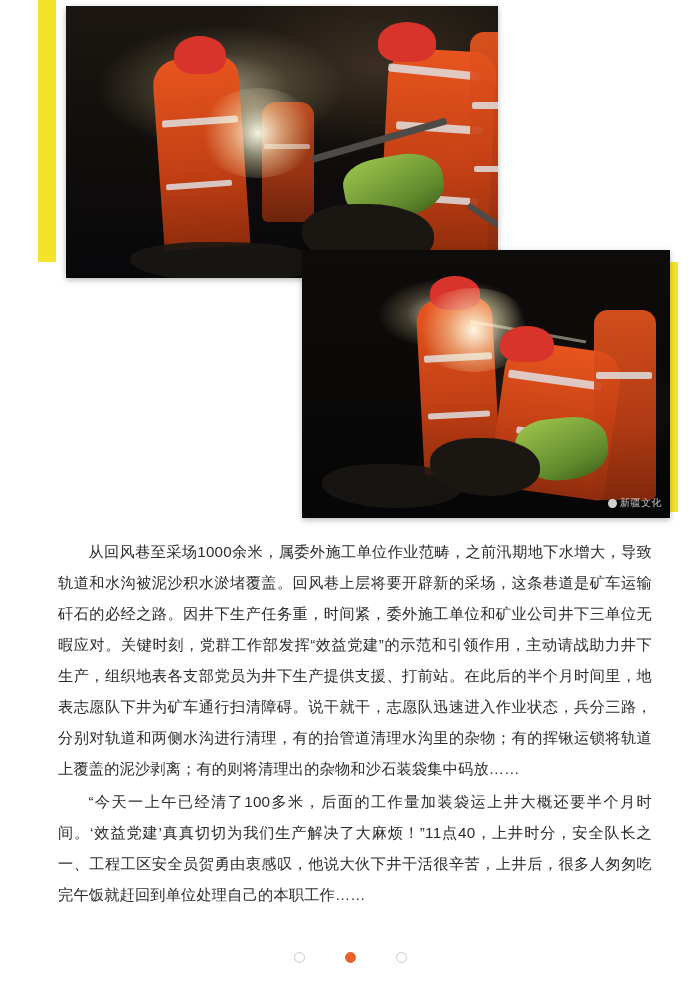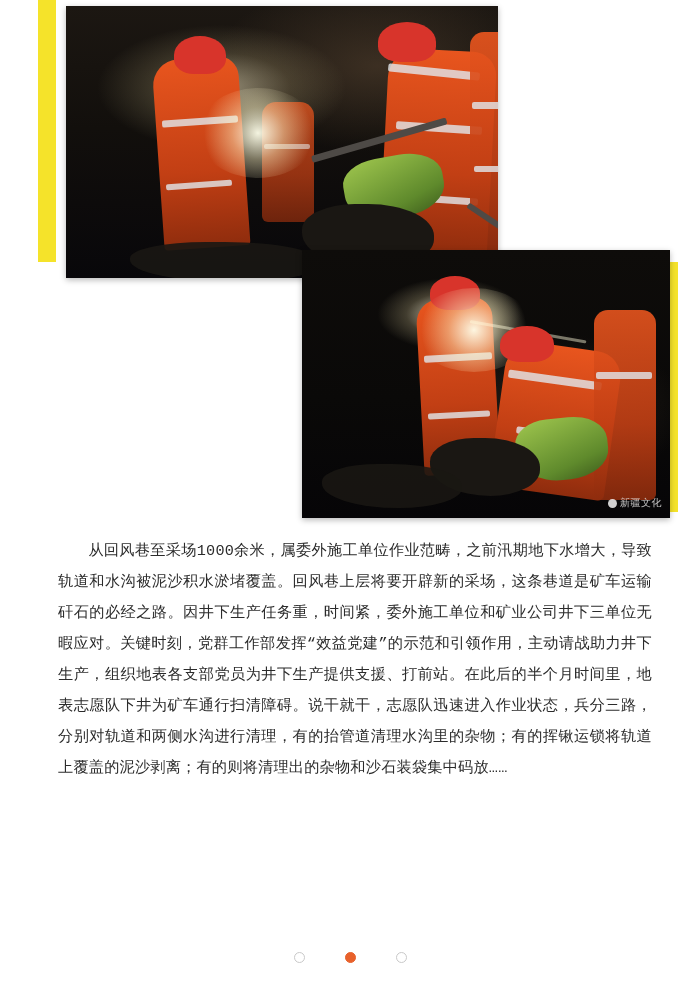--- a/index.html
+++ b/index.html
@@ -122,21 +122,20 @@
     border-radius: 50%;
     background: rgba(245,245,245,0.85);
   }
 
   
   .article {
     position: absolute;
     left: 58px;
     top: 536px;
     width: 594px;
-    font-family: Liberation Mono, monospace;
   }
   .para {
     color: #2b2b2b;
     font-size: 15.2px;
     line-height: 31px;
     text-align: justify;
     text-justify: inter-ideograph;
     text-indent: 2em;
     margin: 0;
     letter-spacing: 0.2px;
@@ -241,19 +240,20 @@
     <div class="rock" style="left:20px; top:214px; width:140px; height:44px; opacity:0.85;"></div>
   </div>
   <div class="watermark">
     <span class="wm-dot"></span>
     <span>新疆文化</span>
   </div>
 </div>
 
 <div class="article">
   <p class="para">从回风巷至采场1000余米，属委外施工单位作业范畴，之前汛期地下水增大，导致轨道和水沟被泥沙积水淤堵覆盖。回风巷上层将要开辟新的采场，这条巷道是矿车运输矸石的必经之路。因井下生产任务重，时间紧，委外施工单位和矿业公司井下三单位无暇应对。关键时刻，党群工作部发挥“效益党建”的示范和引领作用，主动请战助力井下生产，组织地表各支部党员为井下生产提供支援、打前站。在此后的半个月时间里，地表志愿队下井为矿车通行扫清障碍。说干就干，志愿队迅速进入作业状态，兵分三路，分别对轨道和两侧水沟进行清理，有的抬管道清理水沟里的杂物；有的挥锹运锁将轨道上覆盖的泥沙剥离；有的则将清理出的杂物和沙石装袋集中码放……</p>
+  <p class="para para-quote">“今天一上午已经清了100多米，后面的工作量加装袋运上井大概还要半个月时间。‘效益党建’真真切切为我们生产解决了大麻烦！”11点40，上井时分，安全队长之一、工程工区安全员贺勇由衷感叹，他说大伙下井干活很辛苦，上井后，很多人匆匆吃完午饭就赶回到单位处理自己的本职工作……</p>
 </div>
 
 <div class="dots">
   <span class="dot"></span>
   <span class="dot filled"></span>
   <span class="dot"></span>
 </div>
 
 </body></html>

